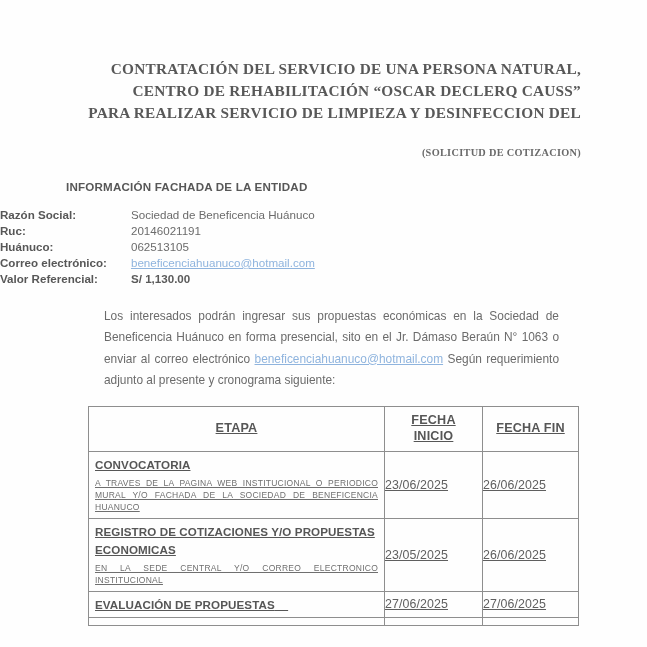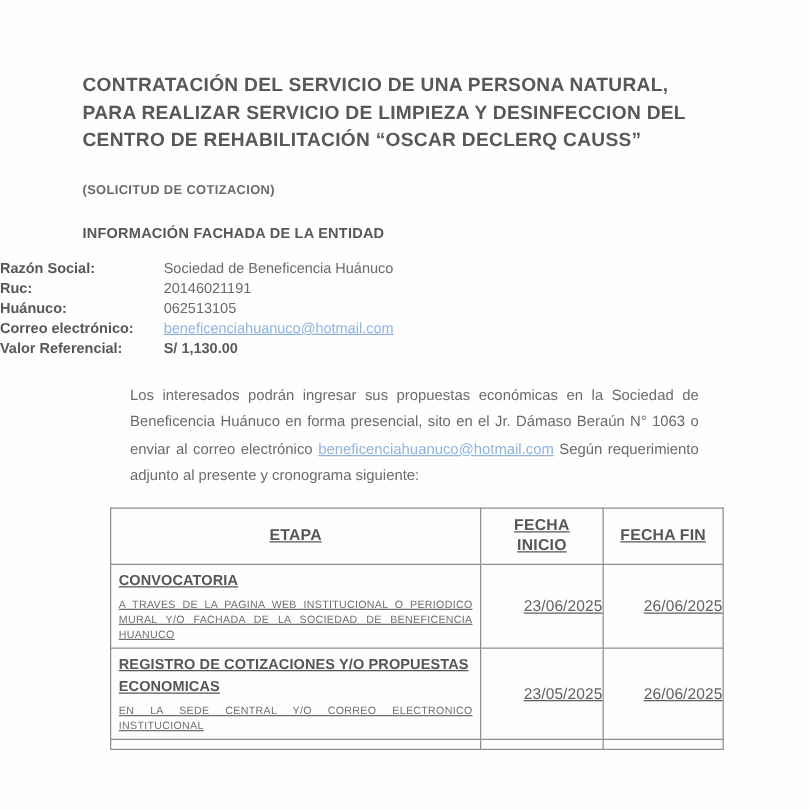--- a/index.html
+++ b/index.html
@@ -20,21 +20,22 @@
     position: relative;
     width: 647px;
     height: 647px;
     background: #fefefe;
     box-sizing: border-box;
   }
 
   
   .title-block {
     padding: 58px 66px 0 66px;
-    text-align: left;
+    text-align: right;
+    font-family: Liberation Serif, serif;
   }
   .doc-title {
     font-size: 15.3px;
     font-weight: bold;
     line-height: 22px;
     letter-spacing: 0.25px;
     color: #585858;
     margin: 0;
   }
   .doc-title .tline { display: block; }
@@ -152,43 +153,43 @@
     font-weight: normal;
     color: #6f6f6f;
     letter-spacing: 0.25px;
     line-height: 12.4px;
     text-align: justify;
     text-decoration: underline;
     text-underline-offset: 1px;
     margin-top: 4px;
   }
   .cell-date {
-    text-align: right;
+    text-align: left;
     font-size: 12.4px;
     color: #5f5f5f;
     letter-spacing: 0.1px;
   }
   .cell-date span.u {
     text-decoration: underline;
   }
   .pad-tail::after {
     content: "\00a0\00a0\00a0\00a0";
     text-decoration: underline;
   }
 </style>
 </head>
 <body>
 
 <div class="page">
 
   <div class="title-block">
     <h1 class="doc-title">
       <span class="tline">CONTRATACIÓN DEL SERVICIO DE UNA PERSONA NATURAL,</span>
+      <span class="tline">CENTRO DE REHABILITACIÓN “OSCAR DECLERQ CAUSS”</span>
       <span class="tline">PARA REALIZAR SERVICIO DE LIMPIEZA Y DESINFECCION DEL</span>
-      <span class="tline">CENTRO DE REHABILITACIÓN “OSCAR DECLERQ CAUSS”</span>
     </h1>
     <div class="doc-subtitle">(SOLICITUD DE COTIZACION)</div>
   </div>
 
   <div class="section-heading">INFORMACIÓN FACHADA DE LA ENTIDAD</div>
 
   <table class="info-list">
     <tbody>
       <tr>
         <td class="info-label">Razón Social:</td>
@@ -257,20 +258,31 @@
             <div class="etapa-sub">EN LA SEDE CENTRAL Y/O CORREO ELECTRONICO INSTITUCIONAL</div>
           </td>
           <td class="cell-date">
             <span class="u">23/05/2025</span>
           </td>
           <td class="cell-date">
             <span class="u">26/06/2025</span>
           </td>
         </tr>
 
+        <tr>
+          <td class="cell-etapa">
+            <div><span class="etapa-title pad-tail">EVALUACIÓN DE PROPUESTAS</span></div>
+          </td>
+          <td class="cell-date">
+            <span class="u">27/06/2025</span>
+          </td>
+          <td class="cell-date">
+            <span class="u">27/06/2025</span>
+          </td>
+        </tr>
 
         <tr>
           <td class="cell-etapa">
             <div></div>
 
           </td>
           <td class="cell-date">
             
           </td>
           <td class="cell-date">

